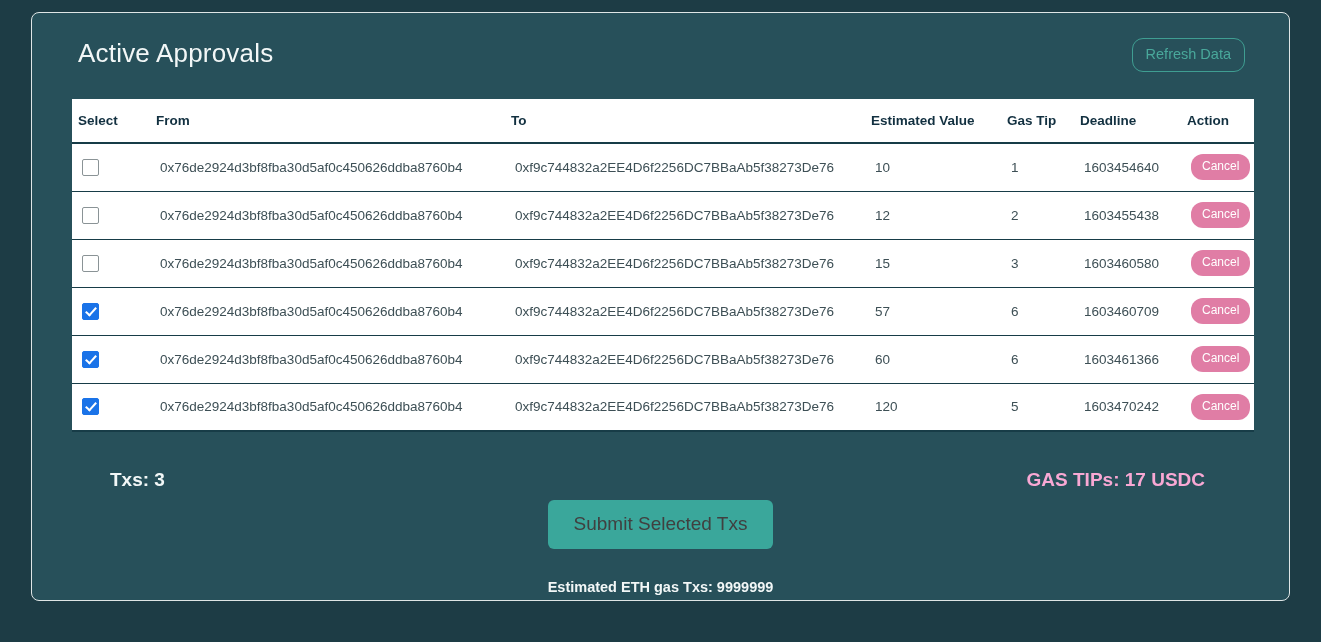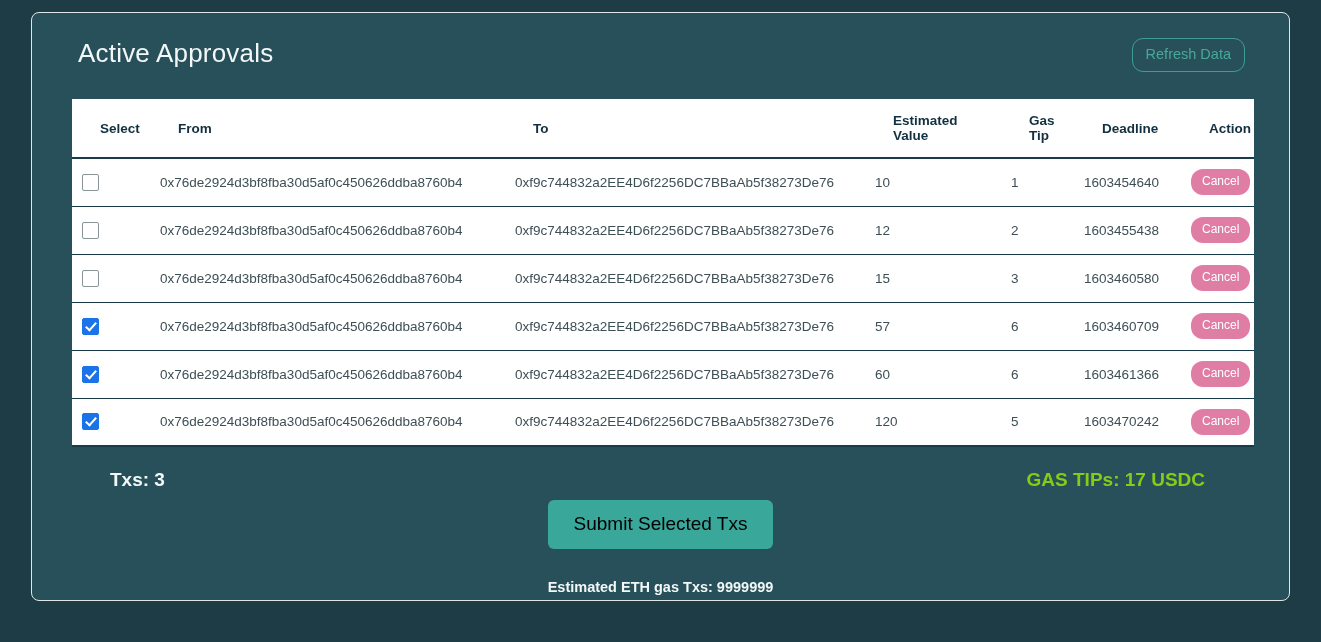--- a/index.html
+++ b/index.html
@@ -69,21 +69,21 @@
     width: 100%;
     border-collapse: collapse;
     background: #ffffff;
     table-layout: fixed;
   }
   table.approvals thead th {
     text-align: left;
     font-size: 13.5px;
     font-weight: bold;
     color: #123040;
-    padding: 14px 10px 14px 28px;
+    padding: 14px 10px 14px 6px;
     border-bottom: 2px solid #173c47;
     background: #ffffff;
     height: 44px;
     box-sizing: border-box;
     vertical-align: middle;
   }
   table.approvals tbody td {
     font-size: 13.5px;
     color: #3d4f55;
     padding: 4px 10px;
@@ -159,35 +159,35 @@
     left: 38px;
     top: 8px;
     color: #f2f7f7;
     font-size: 19px;
     font-weight: bold;
   }
   .gas-tips {
     position: absolute;
     right: 28px;
     top: 8px;
-    color: #84cc16;
+    color: #f9a8d4;
     font-size: 19px;
     font-weight: bold;
   }
   .submit-area {
     position: absolute;
     left: 0;
     right: 0;
     top: 487px;
     text-align: center;
   }
   .submit-btn {
     background: #3aa79b;
     border: none;
-    color: #000000;
+    color: #404040;
     font-size: 19px;
     font-family: "Liberation Sans", sans-serif;
     border-radius: 6px;
     padding: 14px 26px;
     cursor: pointer;
     line-height: 1.1;
   }
   .est-gas {
     margin-top: 30px;
     color: #f2f7f7;

